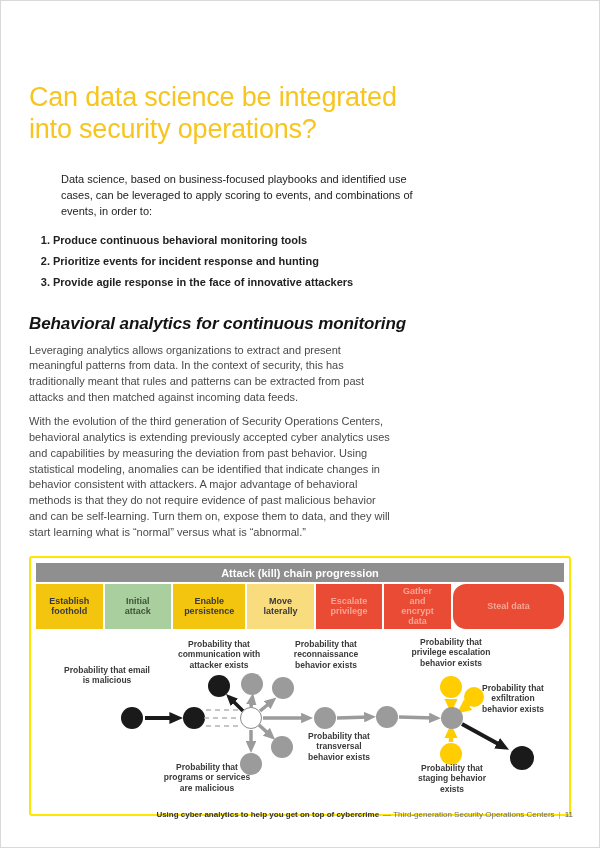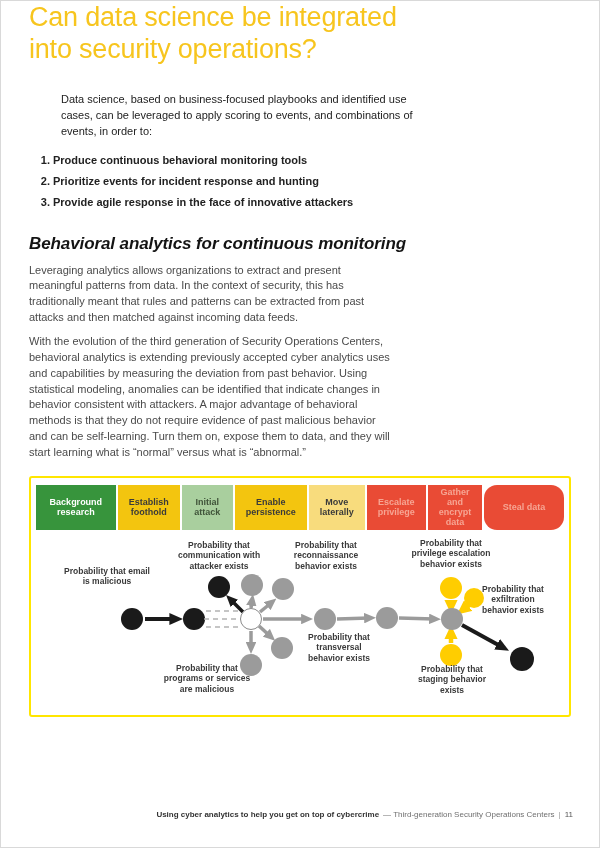--- a/index.html
+++ b/index.html
@@ -8,20 +8,21 @@
     width: 600px; height: 848px;
     font-family: "Liberation Sans", sans-serif;
     position: relative;
     border: 1px solid #d9d9d9;
     overflow: hidden;
     color: #3c3c3c;
   }
   .content { padding: 0 28px; }
 
   .page-title {
+    margin-top: 80px;
     font-size: 27px;
     line-height: 1.2;
     font-weight: normal;
     color: #f7c51e;
     white-space: pre-line;
     letter-spacing: -0.2px;
   }
   .intro {
     margin-top: 26px;
     max-width: 362px;
@@ -144,23 +145,25 @@
     <li>Prioritize events for incident response and hunting</li>
     <li>Provide agile response in the face of innovative attackers</li>
   </ol>
 
   <h2 class="section-heading">Behavioral analytics for continuous monitoring</h2>
   <p class="body-para">Leveraging analytics allows organizations to extract and present meaningful patterns from data. In the context of security, this has traditionally meant that rules and patterns can be extracted from past attacks and then matched against incoming data feeds.</p>
   <p class="body-para">With the evolution of the third generation of Security Operations Centers, behavioral analytics is extending previously accepted cyber analytics uses and capabilities by measuring the deviation from past behavior. Using statistical modeling, anomalies can be identified that indicate changes in behavior consistent with attackers. A major advantage of behavioral methods is that they do not require evidence of past malicious behavior and can be self-learning. Turn them on, expose them to data, and they will start learning what is “normal” versus what is “abnormal.”</p>
 
   <div class="diagram-box" style="border-color: rgb(255, 230, 0);">
 
+    <div class="diagram-title-bar" style="background: rgb(143, 143, 143);">
+      <span>Attack (kill) chain progression</span>
+    </div>
 
     <div class="segments">
-      <div class="seg wide" style="background: rgb(55, 148, 60); color: rgb(255, 255, 255);">Background research</div>
       <div class="seg" style="background: rgb(243, 197, 15); color: rgb(58, 58, 58);">Establish
 foothold</div>
       <div class="seg" style="background: rgb(169, 207, 158); color: rgb(64, 84, 58);">Initial
 attack</div>
       <div class="seg" style="background: rgb(243, 197, 15); color: rgb(58, 58, 58);">Enable
 persistence</div>
       <div class="seg" style="background: rgb(248, 220, 125); color: rgb(58, 58, 58);">Move
 laterally</div>
       <div class="seg" style="background: rgb(233, 75, 53); color: rgb(246, 165, 147);">Escalate
 privilege</div>

